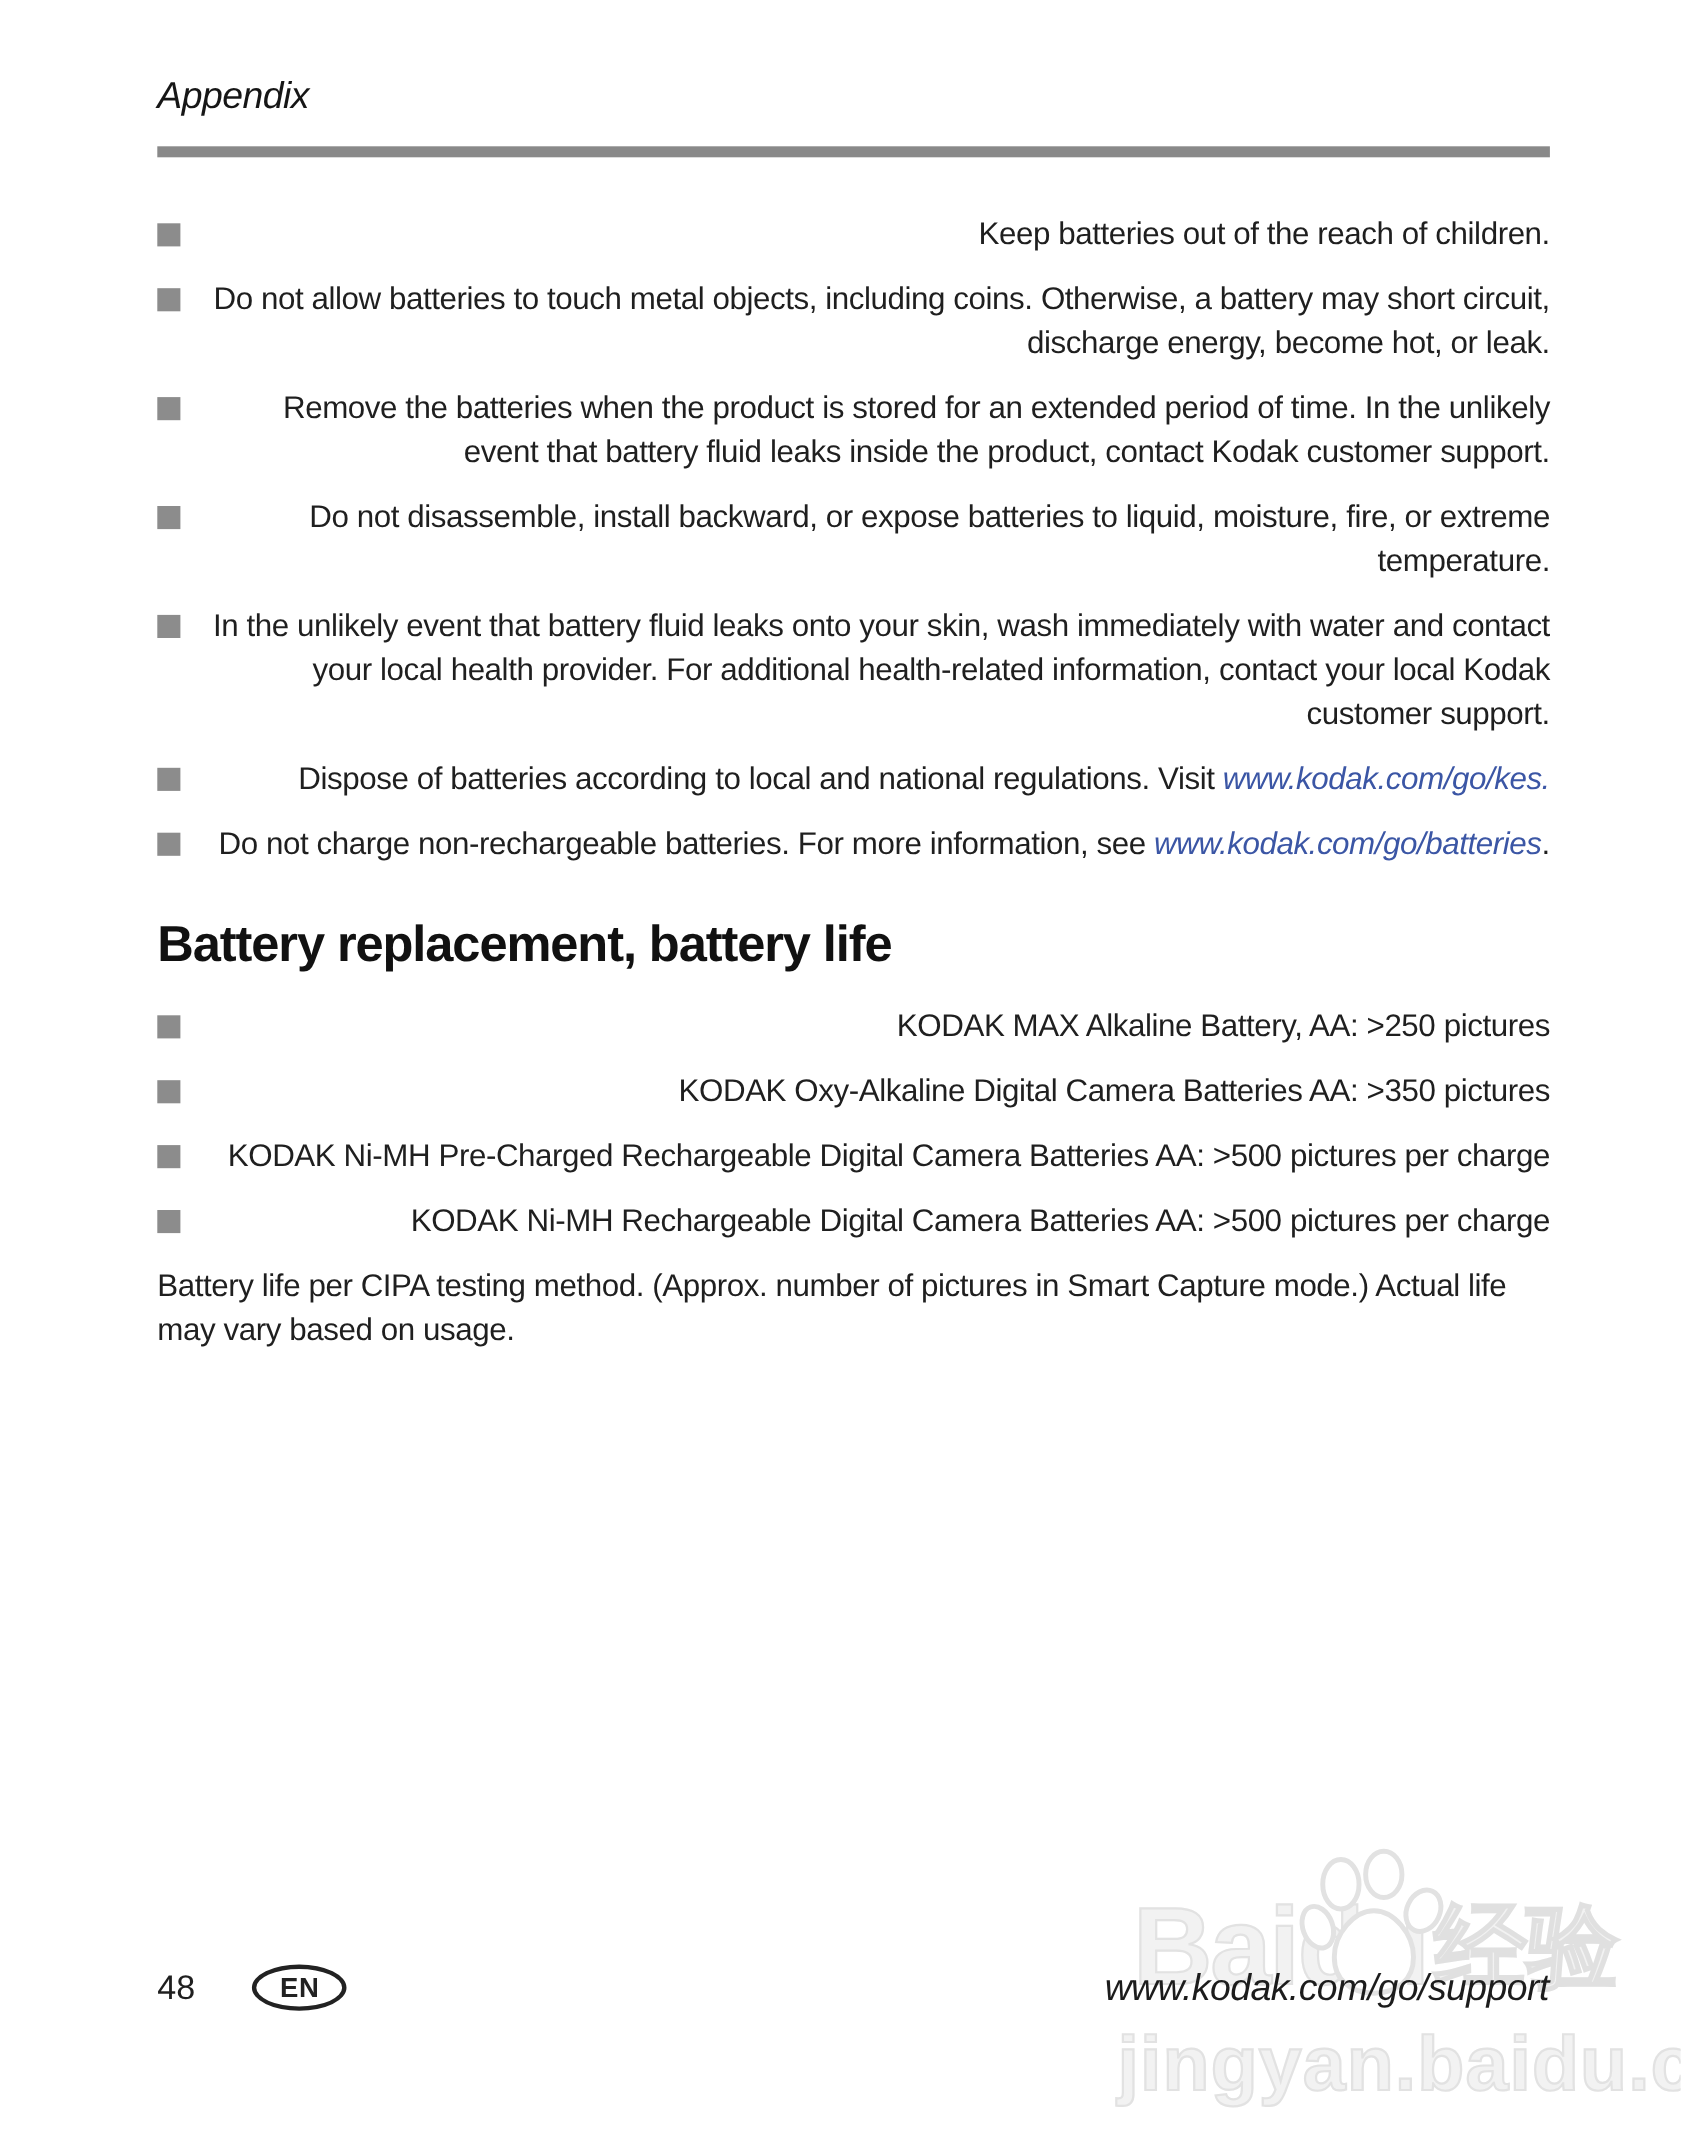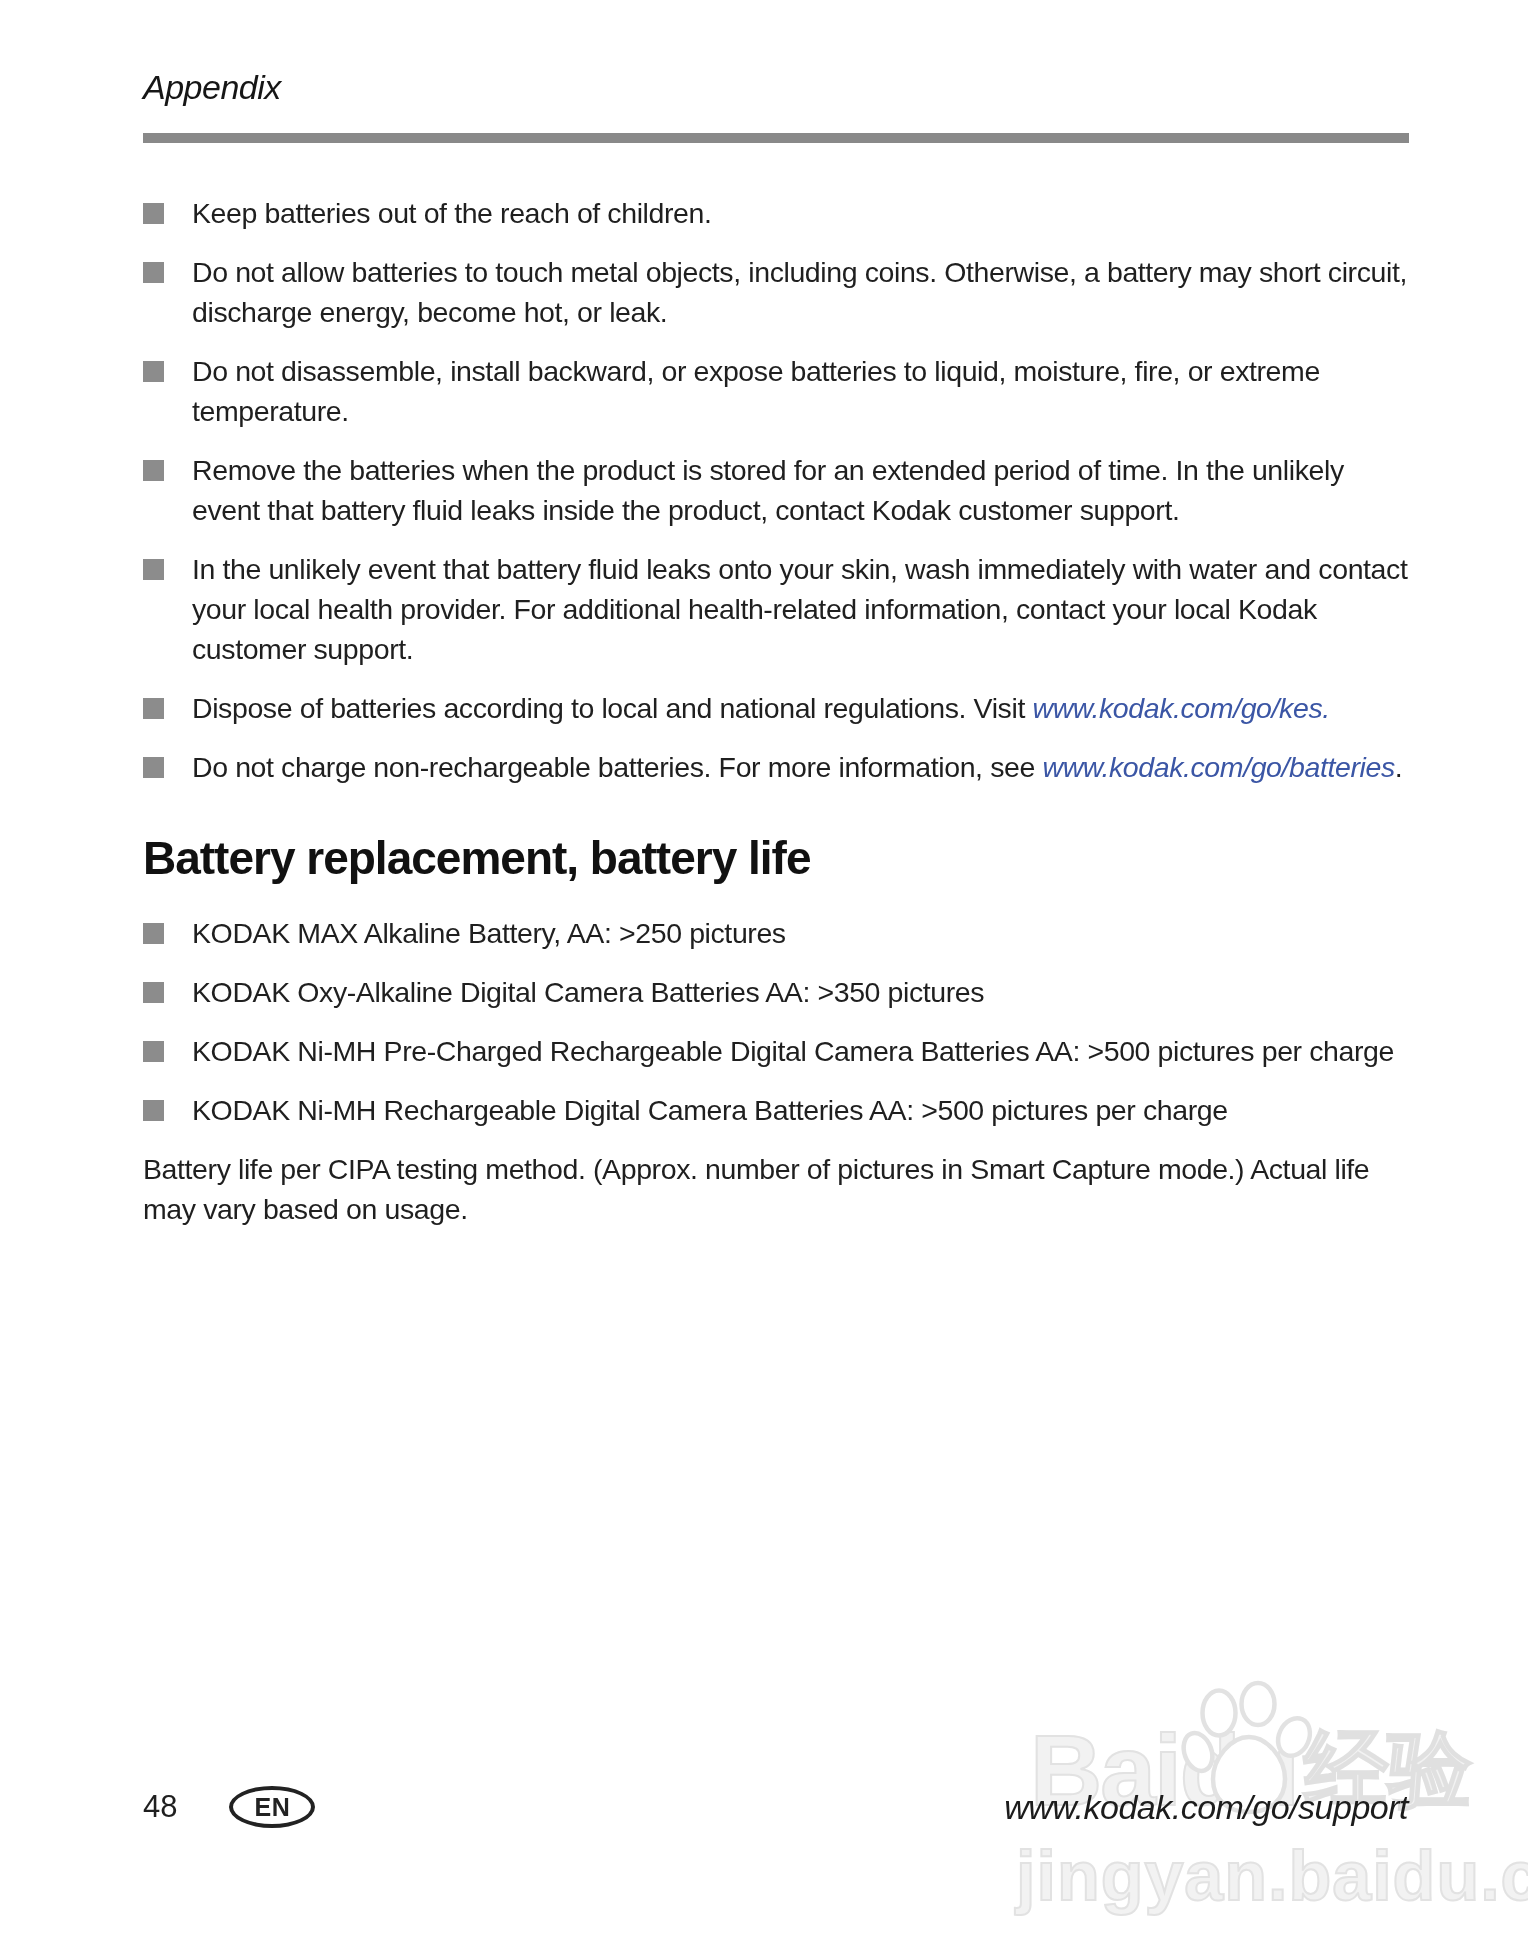--- a/index.html
+++ b/index.html
@@ -35,20 +35,21 @@
   }
   .blist { list-style: none; margin-top: 50px; }
   .blist.tight { margin-top: 28px; }
   .blist li {
     display: flex;
     gap: 28px;
     margin-bottom: 19px;
     font-size: 28.5px;
     line-height: 40px;
     letter-spacing: -0.4px;
+    text-align: right;
   }
   .bullet-sq {
     flex: 0 0 auto;
     width: 21px;
     height: 21px;
     background: #8c8c8c;
     margin-top: 10px;
   }
   .btext { flex: 1; }
   .link {
@@ -163,25 +164,25 @@
       <li>
         <span class="bullet-sq"></span>
         <span class="btext">Keep batteries out of the reach of children.</span>
       </li>
       <li>
         <span class="bullet-sq"></span>
         <span class="btext">Do not allow batteries to touch metal objects, including coins. Otherwise, a battery may short circuit, discharge energy, become hot, or leak.</span>
       </li>
       <li>
         <span class="bullet-sq"></span>
+        <span class="btext">Remove the batteries when the product is stored for an extended period of time. In the unlikely event that battery fluid leaks inside the product, contact Kodak customer support.</span>
+      </li>
+      <li>
+        <span class="bullet-sq"></span>
         <span class="btext">Do not disassemble, install backward, or expose batteries to liquid, moisture, fire, or extreme temperature.</span>
-      </li>
-      <li>
-        <span class="bullet-sq"></span>
-        <span class="btext">Remove the batteries when the product is stored for an extended period of time. In the unlikely event that battery fluid leaks inside the product, contact Kodak customer support.</span>
       </li>
       <li>
         <span class="bullet-sq"></span>
         <span class="btext">In the unlikely event that battery fluid leaks onto your skin, wash immediately with water and contact your local health provider. For additional health-related information, contact your local Kodak customer support.</span>
       </li>
       <li>
         <span class="bullet-sq"></span>
         <span class="btext"><span>Dispose of batteries according to local and national regulations. Visit</span> <a class="link">www.kodak.com/go/kes.</a></span>
       </li>
       <li>

